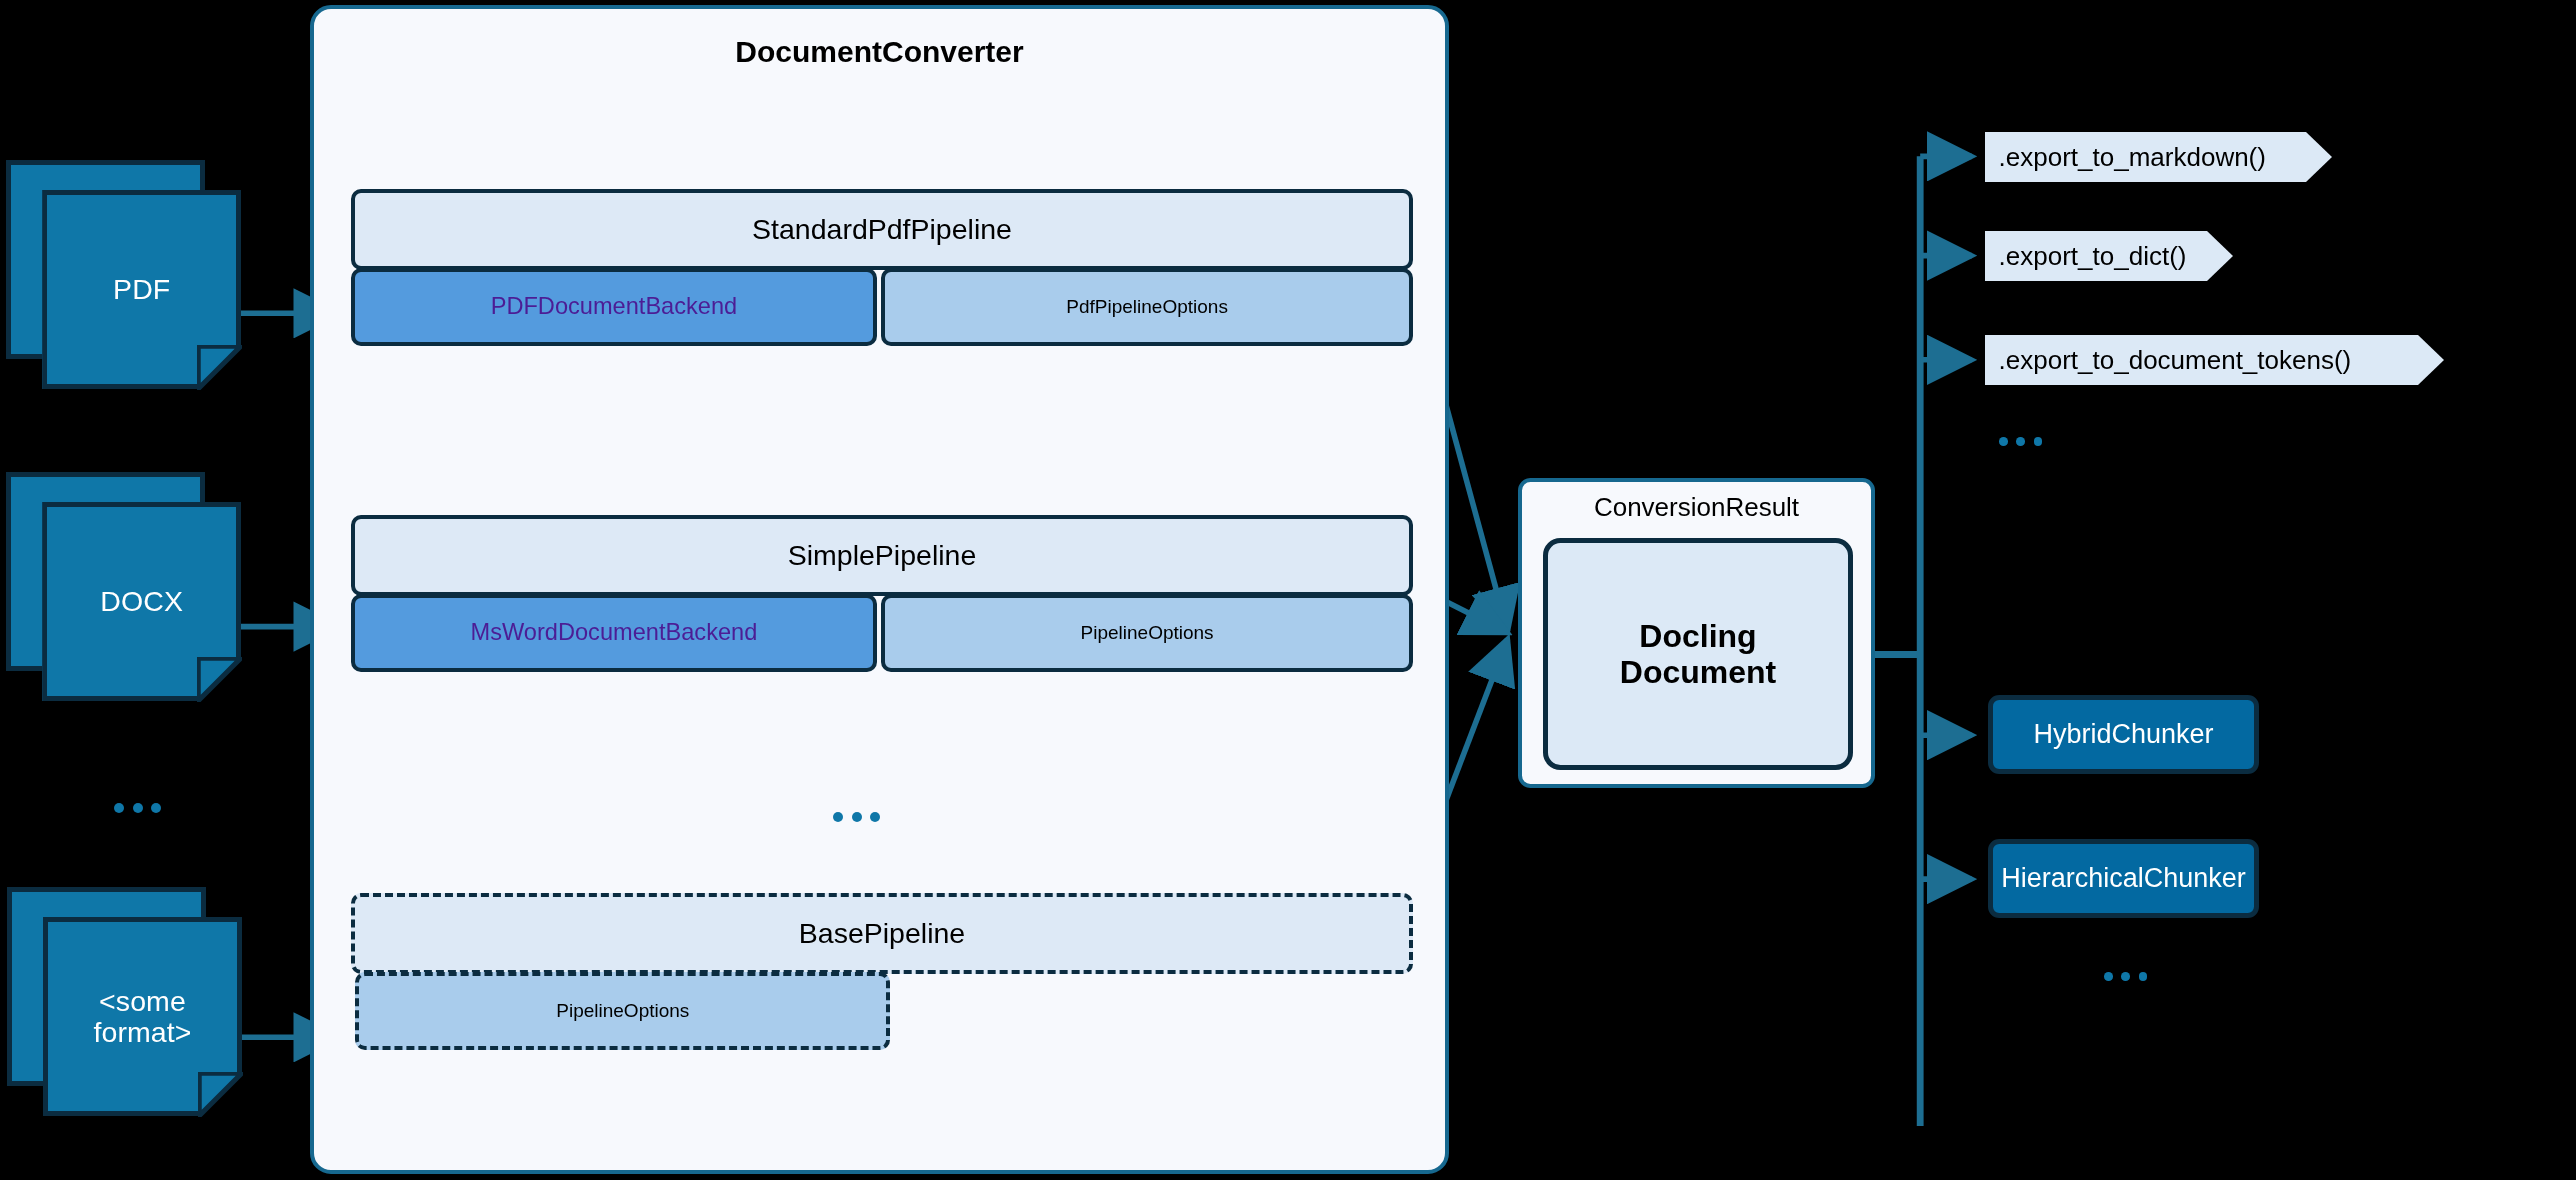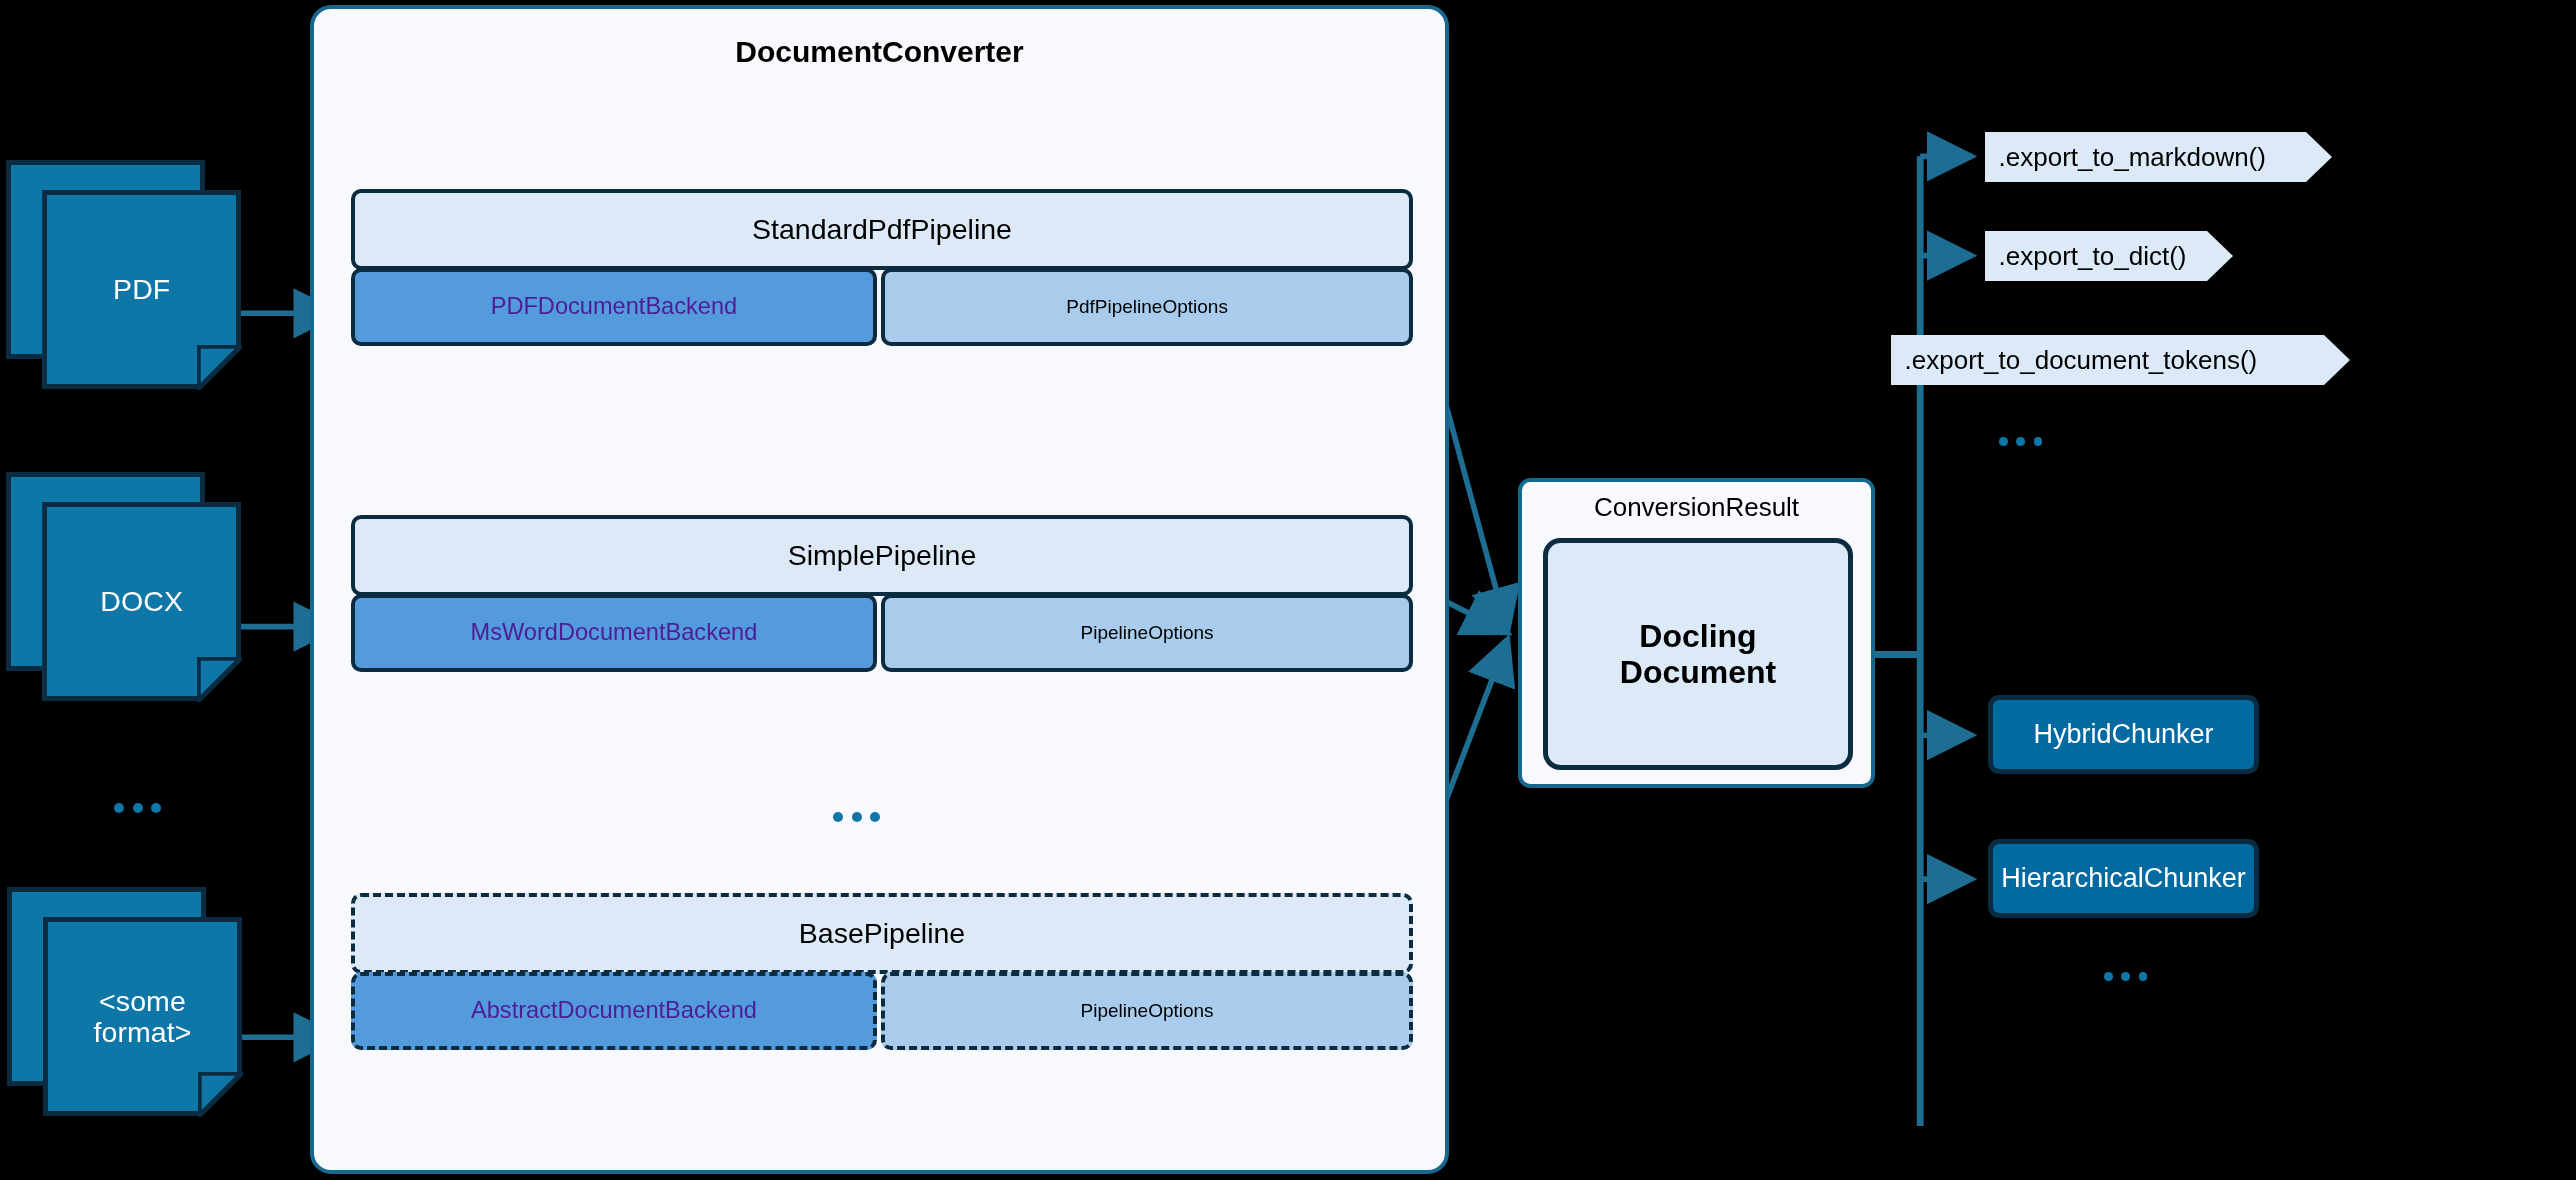--- a/index.html
+++ b/index.html
@@ -284,21 +284,20 @@
 
     <div class="dots" style="left:519px; top:803px;">
       <i></i>
       <i></i>
       <i></i>
     </div>
 
     <div class="pipe-group dashed" style="top:884px;">
       <div class="pipe-head">BasePipeline</div>
       <div class="pipe-row">
-        <div class="pipe-cell cell-backend">AbstractDocumentBackend</div>
         <div class="pipe-cell cell-options">PipelineOptions</div>
       </div>
     </div>
   </div>
 
   <div id="conv-result">
     <div id="conv-result-label">ConversionResult</div>
     <div id="docling-doc">Docling
 Document</div>
   </div>
@@ -306,21 +305,21 @@
   <div class="export-chip" style="left:1985px; top:132px; width:347px;
               clip-path: polygon(0 0, calc(100% - 26px) 0, 100% 50%, calc(100% - 26px) 100%, 0 100%);">
     <span>.export_to_markdown()</span>
   </div>
 
   <div class="export-chip" style="left:1985px; top:231px; width:248px;
               clip-path: polygon(0 0, calc(100% - 26px) 0, 100% 50%, calc(100% - 26px) 100%, 0 100%);">
     <span>.export_to_dict()</span>
   </div>
 
-  <div class="export-chip" style="left:1891px; top:335px; width:459px;
+  <div class="export-chip" style="left:1985px; top:335px; width:459px;
               clip-path: polygon(0 0, calc(100% - 26px) 0, 100% 50%, calc(100% - 26px) 100%, 0 100%);">
     <span>.export_to_document_tokens()</span>
   </div>
 
   <div class="dots sm" style="left:1999px; top:437px;">
     <i></i>
     <i></i>
     <i></i>
   </div>
 

